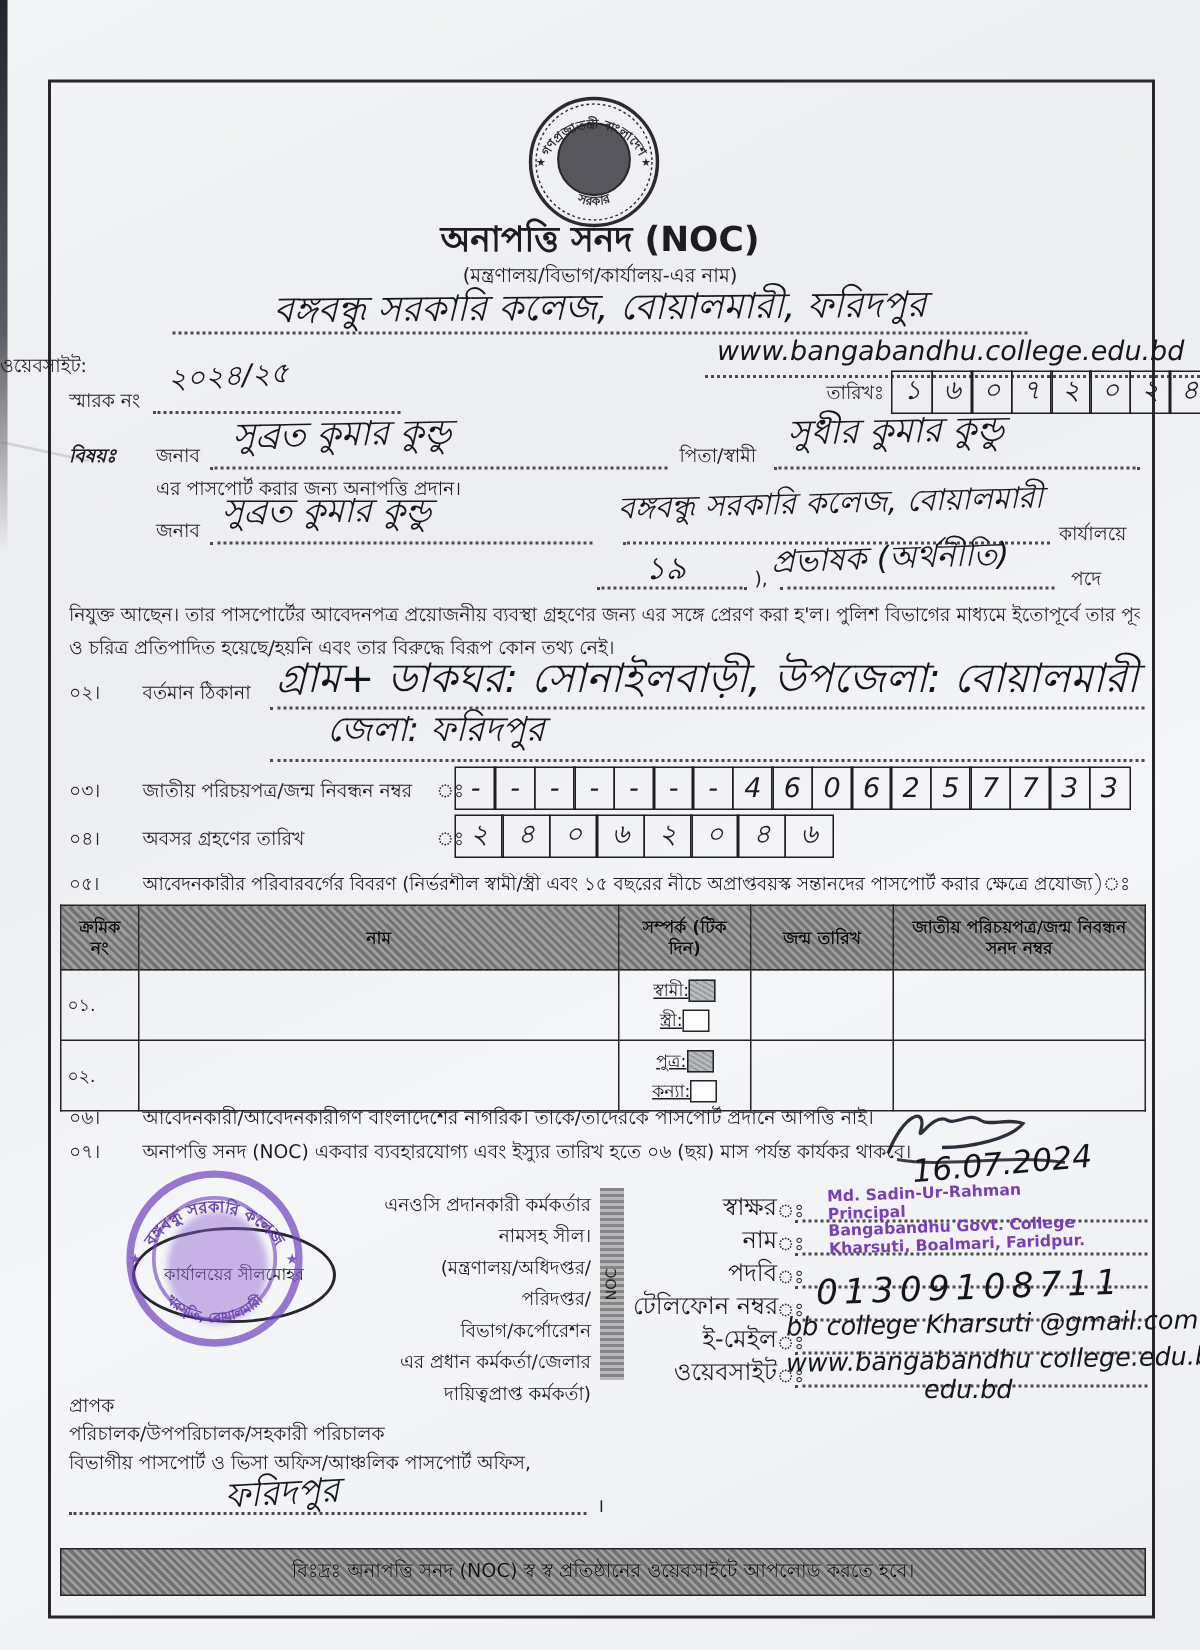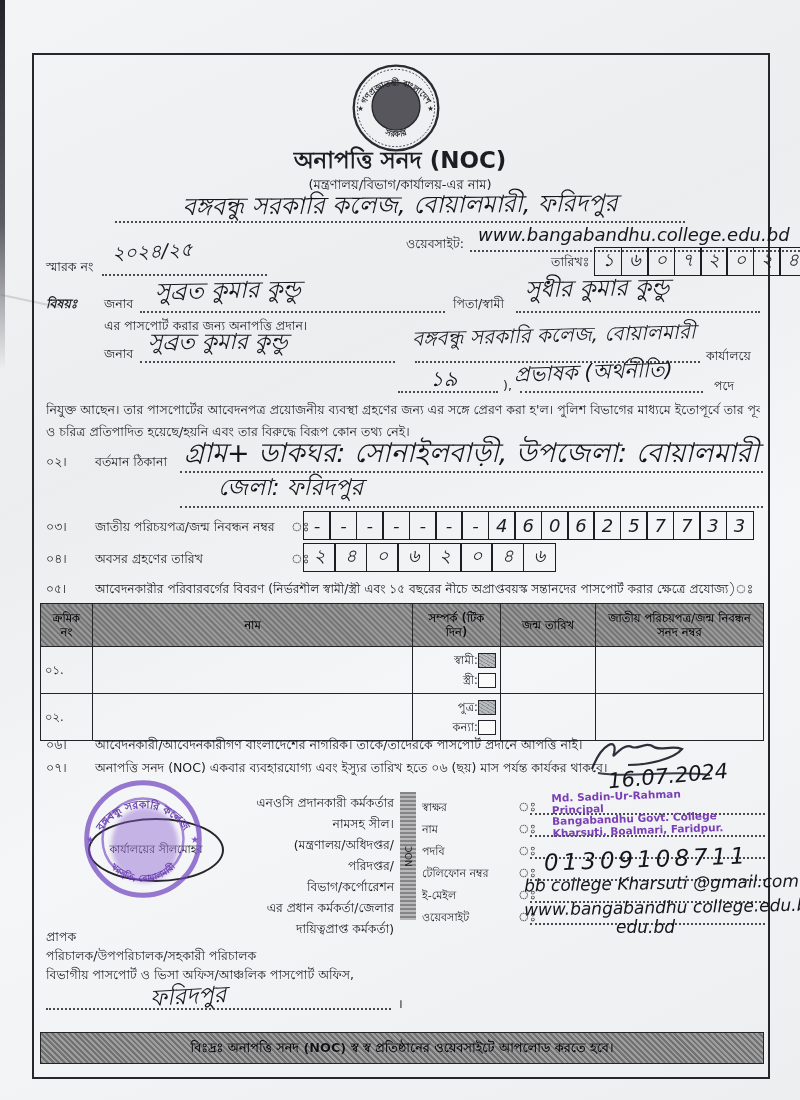--- a/index.html
+++ b/index.html
@@ -18,33 +18,33 @@
   .cell{width:26px;height:27px;border:1.6px solid #1d1d22;margin-left:-1.6px;
     display:flex;align-items:center;justify-content:center;font-size:18px;font-style:italic;}
   .cell:first-child{margin-left:0;}
   .tex{background-color:#8e8e8e;
     background-image:repeating-linear-gradient(45deg,rgba(40,40,40,.28) 0 2px,rgba(255,255,255,.14) 2px 4px);
     color:#101014;text-shadow:0 0 1px rgba(255,255,255,.55);}
   table.fam{border-collapse:collapse;table-layout:fixed;width:723px;}
   table.fam th,table.fam td{border:1.6px solid #232328;font-size:11.5px;padding:2px 4px;vertical-align:middle;}
   table.fam th{height:38px;font-weight:bold;}
   table.fam td{height:42px;}
-  .relline{display:flex;align-items:center;justify-content:flex-end;height:20px;font-size:11.5px;}
+  .relline{display:flex;align-items:center;justify-content:center;height:20px;font-size:11.5px;text-decoration:underline;}
   .cbx{display:inline-block;width:16px;height:13px;border:1.4px solid #232328;background:#fbfbfb;}
   .cbx.shaded{background:#b9bcbe;background-image:repeating-linear-gradient(30deg,rgba(70,70,75,.35) 0 1px,transparent 1px 3px);}
   .offlabel{display:flex;align-items:flex-end;height:22px;}
-  .offlabel .lab{width:96px;font-size:11px;white-space:nowrap;}
+  .offlabel .lab{width:96px;font-size:16px;white-space:nowrap;text-align:right;}
   .offlabel .col{width:12px;font-size:12.3px;}
   .offlabel .fill{flex:1;border-bottom:2px dotted #4a4a4f;height:100%;}
   .vstrip{width:16px;height:128px;writing-mode:vertical-rl;transform:rotate(180deg);
     display:flex;align-items:center;justify-content:center;font-size:9.5px;color:#222;
     background-color:#a9a9ab;background-image:repeating-linear-gradient(0deg,rgba(50,50,55,.3) 0 2px,rgba(255,255,255,.18) 2px 4px);}
   .purple{color:#7a3fb5;}
   .footerbar{height:30px;display:flex;align-items:center;justify-content:center;
-    font-size:12.8px;font-weight:bold;border:1.5px solid #232328;}
+    font-size:12.8px;font-weight:normal;border:1.5px solid #232328;}
 </style>
 </head>
 <body>
 
 <div class="paper">
   <div class="abs edge"></div>
   <div class="abs crease"></div>
   <div class="abs frame"></div>
 
   <div class="abs" style="left:350px;top:62px;width:92px;height:92px;">
@@ -65,21 +65,21 @@
       </text>
       <text x="8" y="53" font-size="8" fill="#2a2a30">★</text>
       <text x="84" y="53" font-size="8" fill="#2a2a30">★</text>
     </svg>
   </div>
 
   <div class="abs bn" style="left:0;right:0;top:177px;text-align:center;font-size:13px;">(মন্ত্রণালয়/বিভাগ/কার্যালয়-এর নাম)</div>
   <div class="abs bn" style="left:0;right:0;top:146px;text-align:center;font-size:23px;font-weight:bold;">অনাপত্তি সনদ (NOC)</div>
   <div class="abs dots" style="left:115px;top:221px;width:570px;"></div>
   <div class="abs hw bn" style="left:0;right:0;top:190px;text-align:center;font-size:24px;transform:rotate(-0.5deg);">বঙ্গবন্ধু সরকারি কলেজ, বোয়ালমারী, ফরিদপুর</div>
-  <div class="abs" style="left:0;right:0;top:226px;display:flex;justify-content:flex-end;align-items:flex-end;gap:6px;">
+  <div class="abs" style="left:0;right:0;top:226px;display:flex;justify-content:space-between;align-items:flex-end;gap:6px;">
     <span class="bn sm">ওয়েবসাইট:</span>
     <span class="dots" style="width:330px;position:relative;height:24px;">
       <span class="hw" style="position:absolute;left:8px;top:-2px;font-size:18px;">www.bangabandhu.college.edu.bd</span>
     </span>
   </div>
 
   <div class="abs bn sm" style="left:46px;top:259px;">স্মারক নং</div>
   <div class="abs dots" style="left:102px;top:274px;width:165px;"></div>
   <div class="abs hw bn" style="left:112px;top:240px;font-size:19px;transform:rotate(-3deg);">২০২৪/২৫</div>
   <div class="abs" style="left:551px;top:247px;display:flex;align-items:center;gap:5px;">

